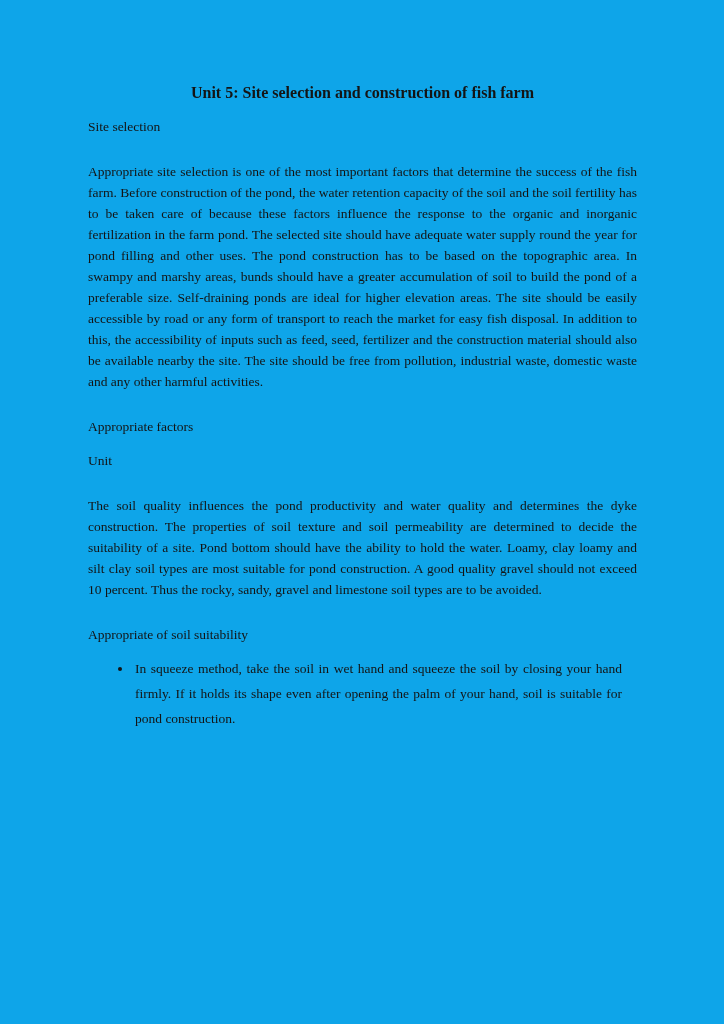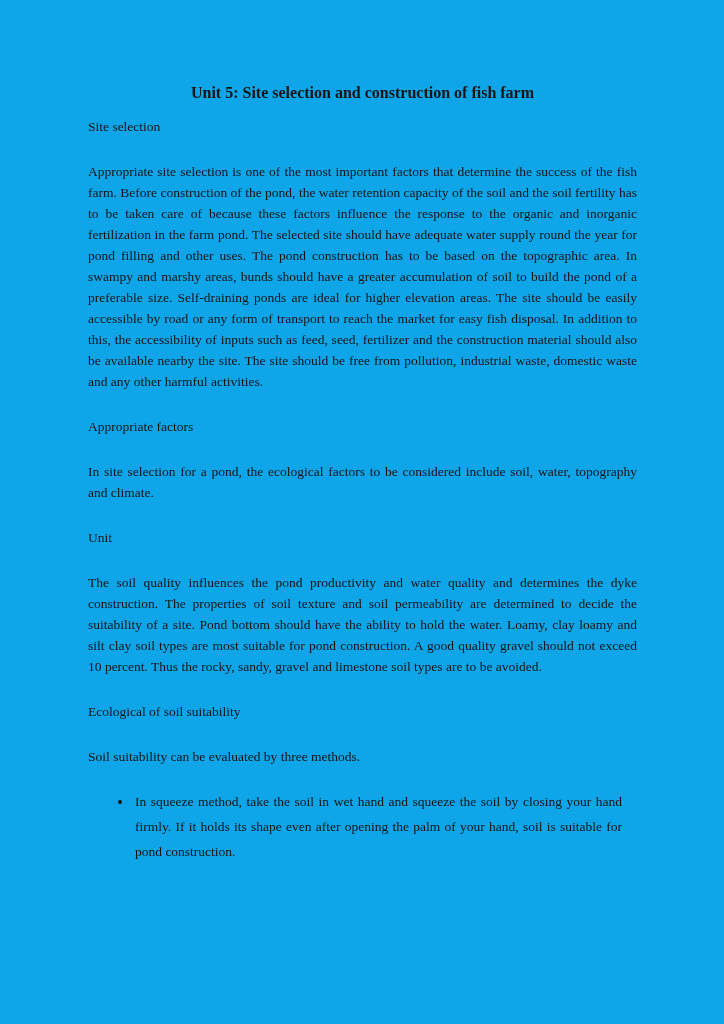--- a/index.html
+++ b/index.html
@@ -54,22 +54,20 @@
 </style>
 </head>
 <body>
 
 <main class="page">
   <h1 class="title">Unit 5: Site selection and construction of fish farm</h1>
   <div id="content">
       <h2 class="heading">Site selection</h2>
       <p class="para">Appropriate site selection is one of the most important factors that determine the success of the fish farm. Before construction of the pond, the water retention capacity of the soil and the soil fertility has to be taken care of because these factors influence the response to the organic and inorganic fertilization in the farm pond. The selected site should have adequate water supply round the year for pond filling and other uses. The pond construction has to be based on the topographic area. In swampy and marshy areas, bunds should have a greater accumulation of soil to build the pond of a preferable size. Self-draining ponds are ideal for higher elevation areas. The site should be easily accessible by road or any form of transport to reach the market for easy fish disposal. In addition to this, the accessibility of inputs such as feed, seed, fertilizer and the construction material should also be available nearby the site. The site should be free from pollution, industrial waste, domestic waste and any other harmful activities.</p>
       <h2 class="heading">Appropriate factors</h2>
-      <p class="para">In site selection for a pond, the ecological factors to be considered include soil, water, topography and climate.</p>
       <h2 class="heading">Unit</h2>
       <p class="para">The soil quality influences the pond productivity and water quality and determines the dyke construction. The properties of soil texture and soil permeability are determined to decide the suitability of a site. Pond bottom should have the ability to hold the water. Loamy, clay loamy and silt clay soil types are most suitable for pond construction. A good quality gravel should not exceed 10 percent. Thus the rocky, sandy, gravel and limestone soil types are to be avoided.</p>
-      <h2 class="heading">Ecological of soil suitability</h2>
-      <p class="para">Soil suitability can be evaluated by three methods.</p>
+      <h2 class="heading">Appropriate of soil suitability</h2>
       <ul class="bullets">
         <li class="">In squeeze method, take the soil in wet hand and squeeze the soil by closing your hand firmly. If it holds its shape even after opening the palm of your hand, soil is suitable for pond construction.</li>
       </ul>
     </div>
 </main>
 
 </body></html>

